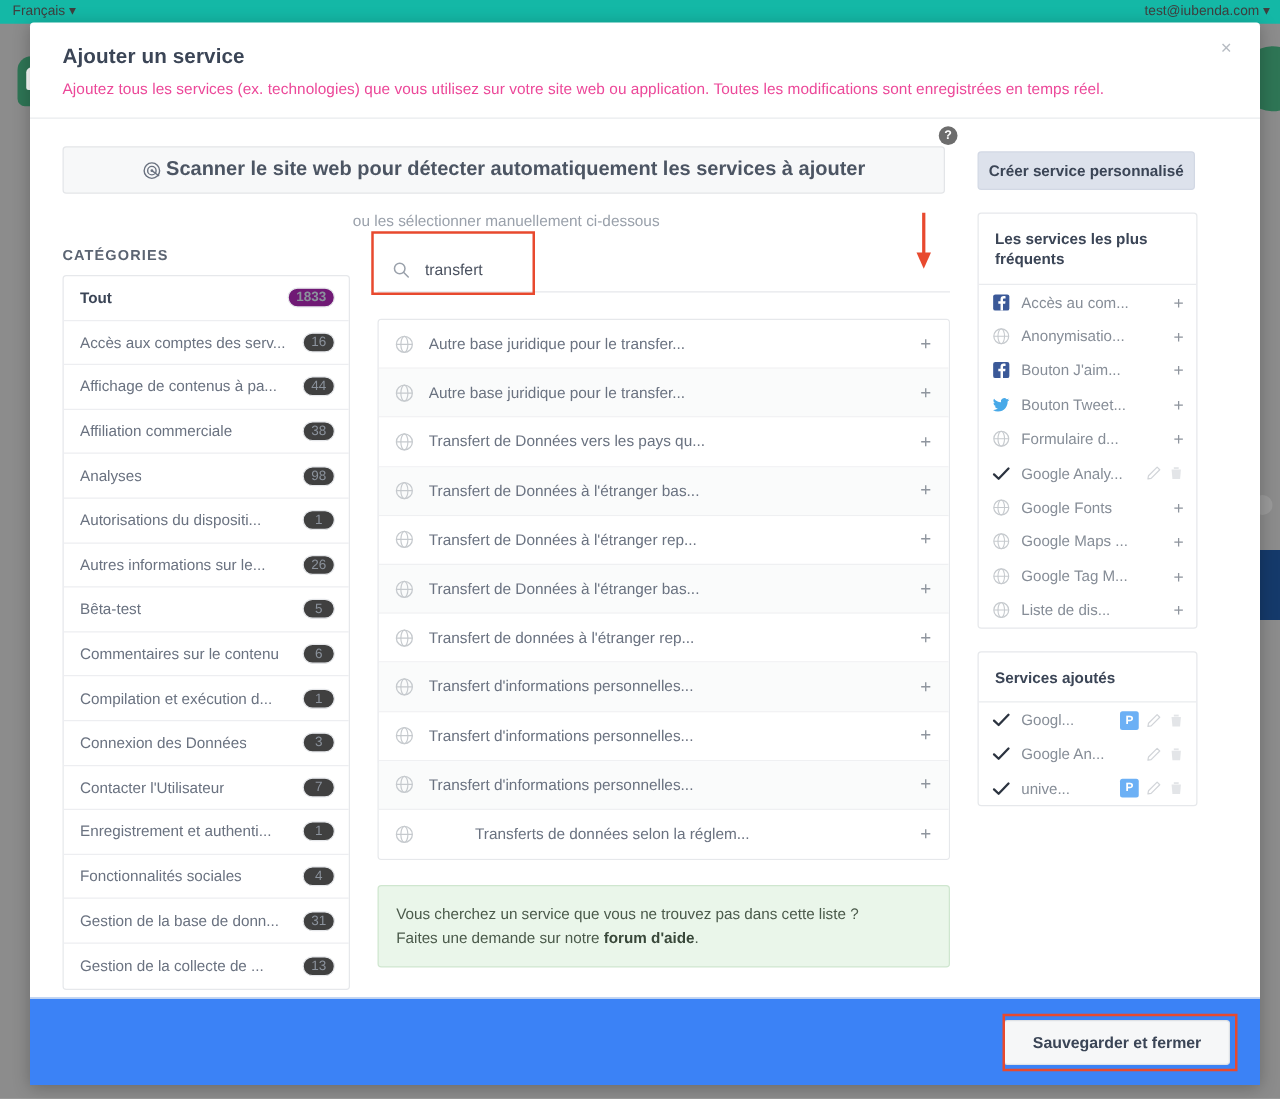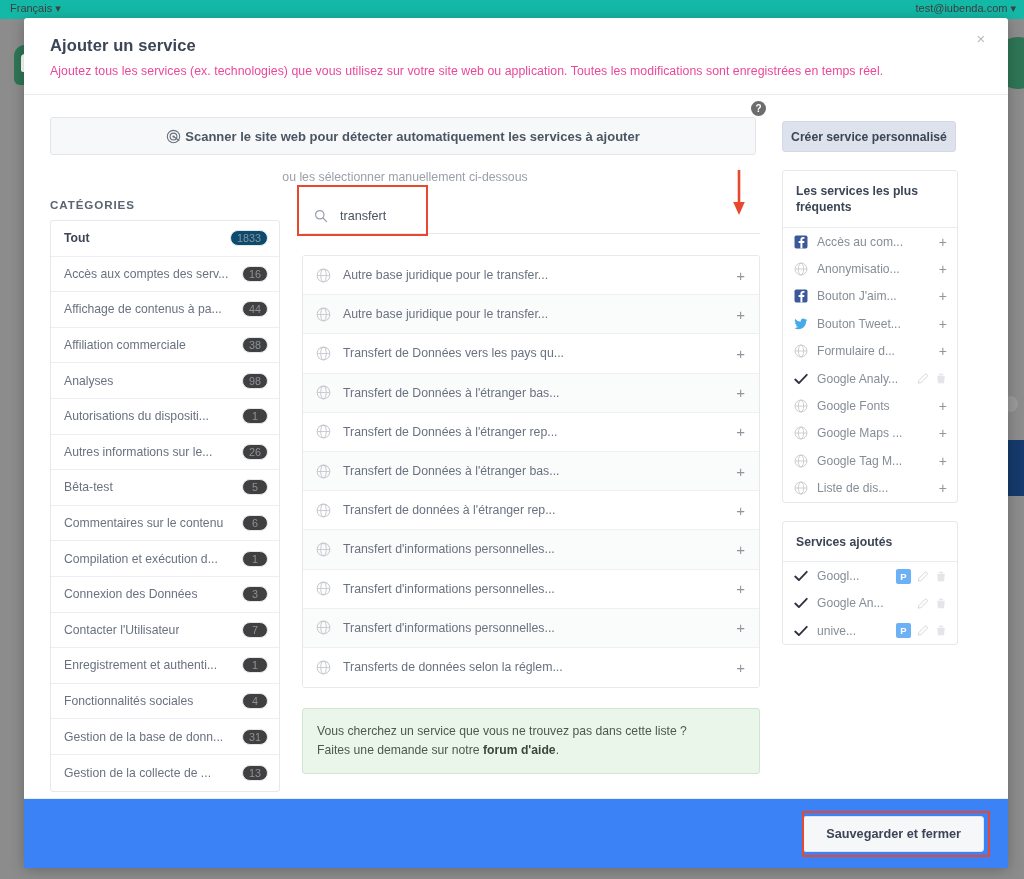--- a/index.html
+++ b/index.html
@@ -72,21 +72,21 @@
   #left-col { width: 710px; position: relative; }
   #right-col { width: 200px; margin-left: 22px; padding-top: 4px; }
 
   
   #scan-wrap { position: relative; }
   #scan-btn {
     width: 706px; height: 38px;
     border: 1px solid #e3e5e8; background: #f7f8f9;
     border-radius: 3px;
     display: flex; align-items: center; justify-content: center; gap: 4px;
-    font-size: 13px; font-weight: bold; color: #4c5563; cursor: pointer;
+    font-size: 16px; font-weight: bold; color: #4c5563; cursor: pointer;
   }
   #scan-help {
     position: absolute; right: -6px; top: -16px;
     width: 15px; height: 15px; border-radius: 50%;
     background: #6d6d6d; color: #fff; font-size: 10px; font-weight: bold;
     text-align: center; line-height: 15px; cursor: pointer;
   }
   #manual-hint {
     margin: 15px 0 0 0; text-align: center;
     font-size: 12.3px; color: #9aa1ab;
@@ -107,21 +107,21 @@
     border-bottom: 1px solid #edeef1; cursor: pointer;
   }
   .cat-row:last-child { border-bottom: none; }
   .cat-label { font-size: 12.2px; color: #6a7280; white-space: nowrap; overflow: hidden; }
   .cat-row.active .cat-label { color: #3b4556; font-weight: bold; }
   .cat-count {
     font-size: 10.8px; color: #8b929c; background: #404040;
     border: 1px solid #e6e8eb; border-radius: 9px;
     min-width: 26px; text-align: center; padding: 1px 6px;
   }
-  .cat-row.active .cat-count { background: #0c4a6e; }
+  .cat-row.active .cat-count { background: #701a75; font-weight: bold; }
 
   
   #res-pane { width: 462px; margin-left: 22px; position: relative; }
   #search-box-wrap { position: relative; }
   #search-box {
     display: flex; align-items: center; gap: 12px;
     height: 36px; padding: 0 12px;
     border-bottom: 1px solid #e6e8eb;
     font-size: 12.6px; color: #4b5260;
   }
@@ -139,21 +139,21 @@
     margin-top: 21px;
     border: 1px solid #e6e8eb; border-radius: 3px; overflow: hidden;
   }
   .res-row {
     display: flex; align-items: center;
     height: 39.2px; padding: 0 14px 0 13px;
     border-bottom: 1px solid #eff0f2;
     cursor: pointer; background: #fff;
   }
   .res-row:nth-child(even) { background: #fafbfb; }
-  .res-row:last-child { border-bottom: none; }
+  .res-row:last-child { border-bottom: none; gap: 37px; }
   .res-icon { width: 15px; height: 15px; flex: 0 0 15px; margin-right: 12px; }
   .res-label {
     flex: 1; font-size: 12.3px; color: #6a7280;
     white-space: nowrap; overflow: hidden;
   }
   .res-plus { color: #8f959e; font-size: 15px; line-height: 1; }
 
   
   #notice {
     margin-top: 20px; padding: 13px 14px;

